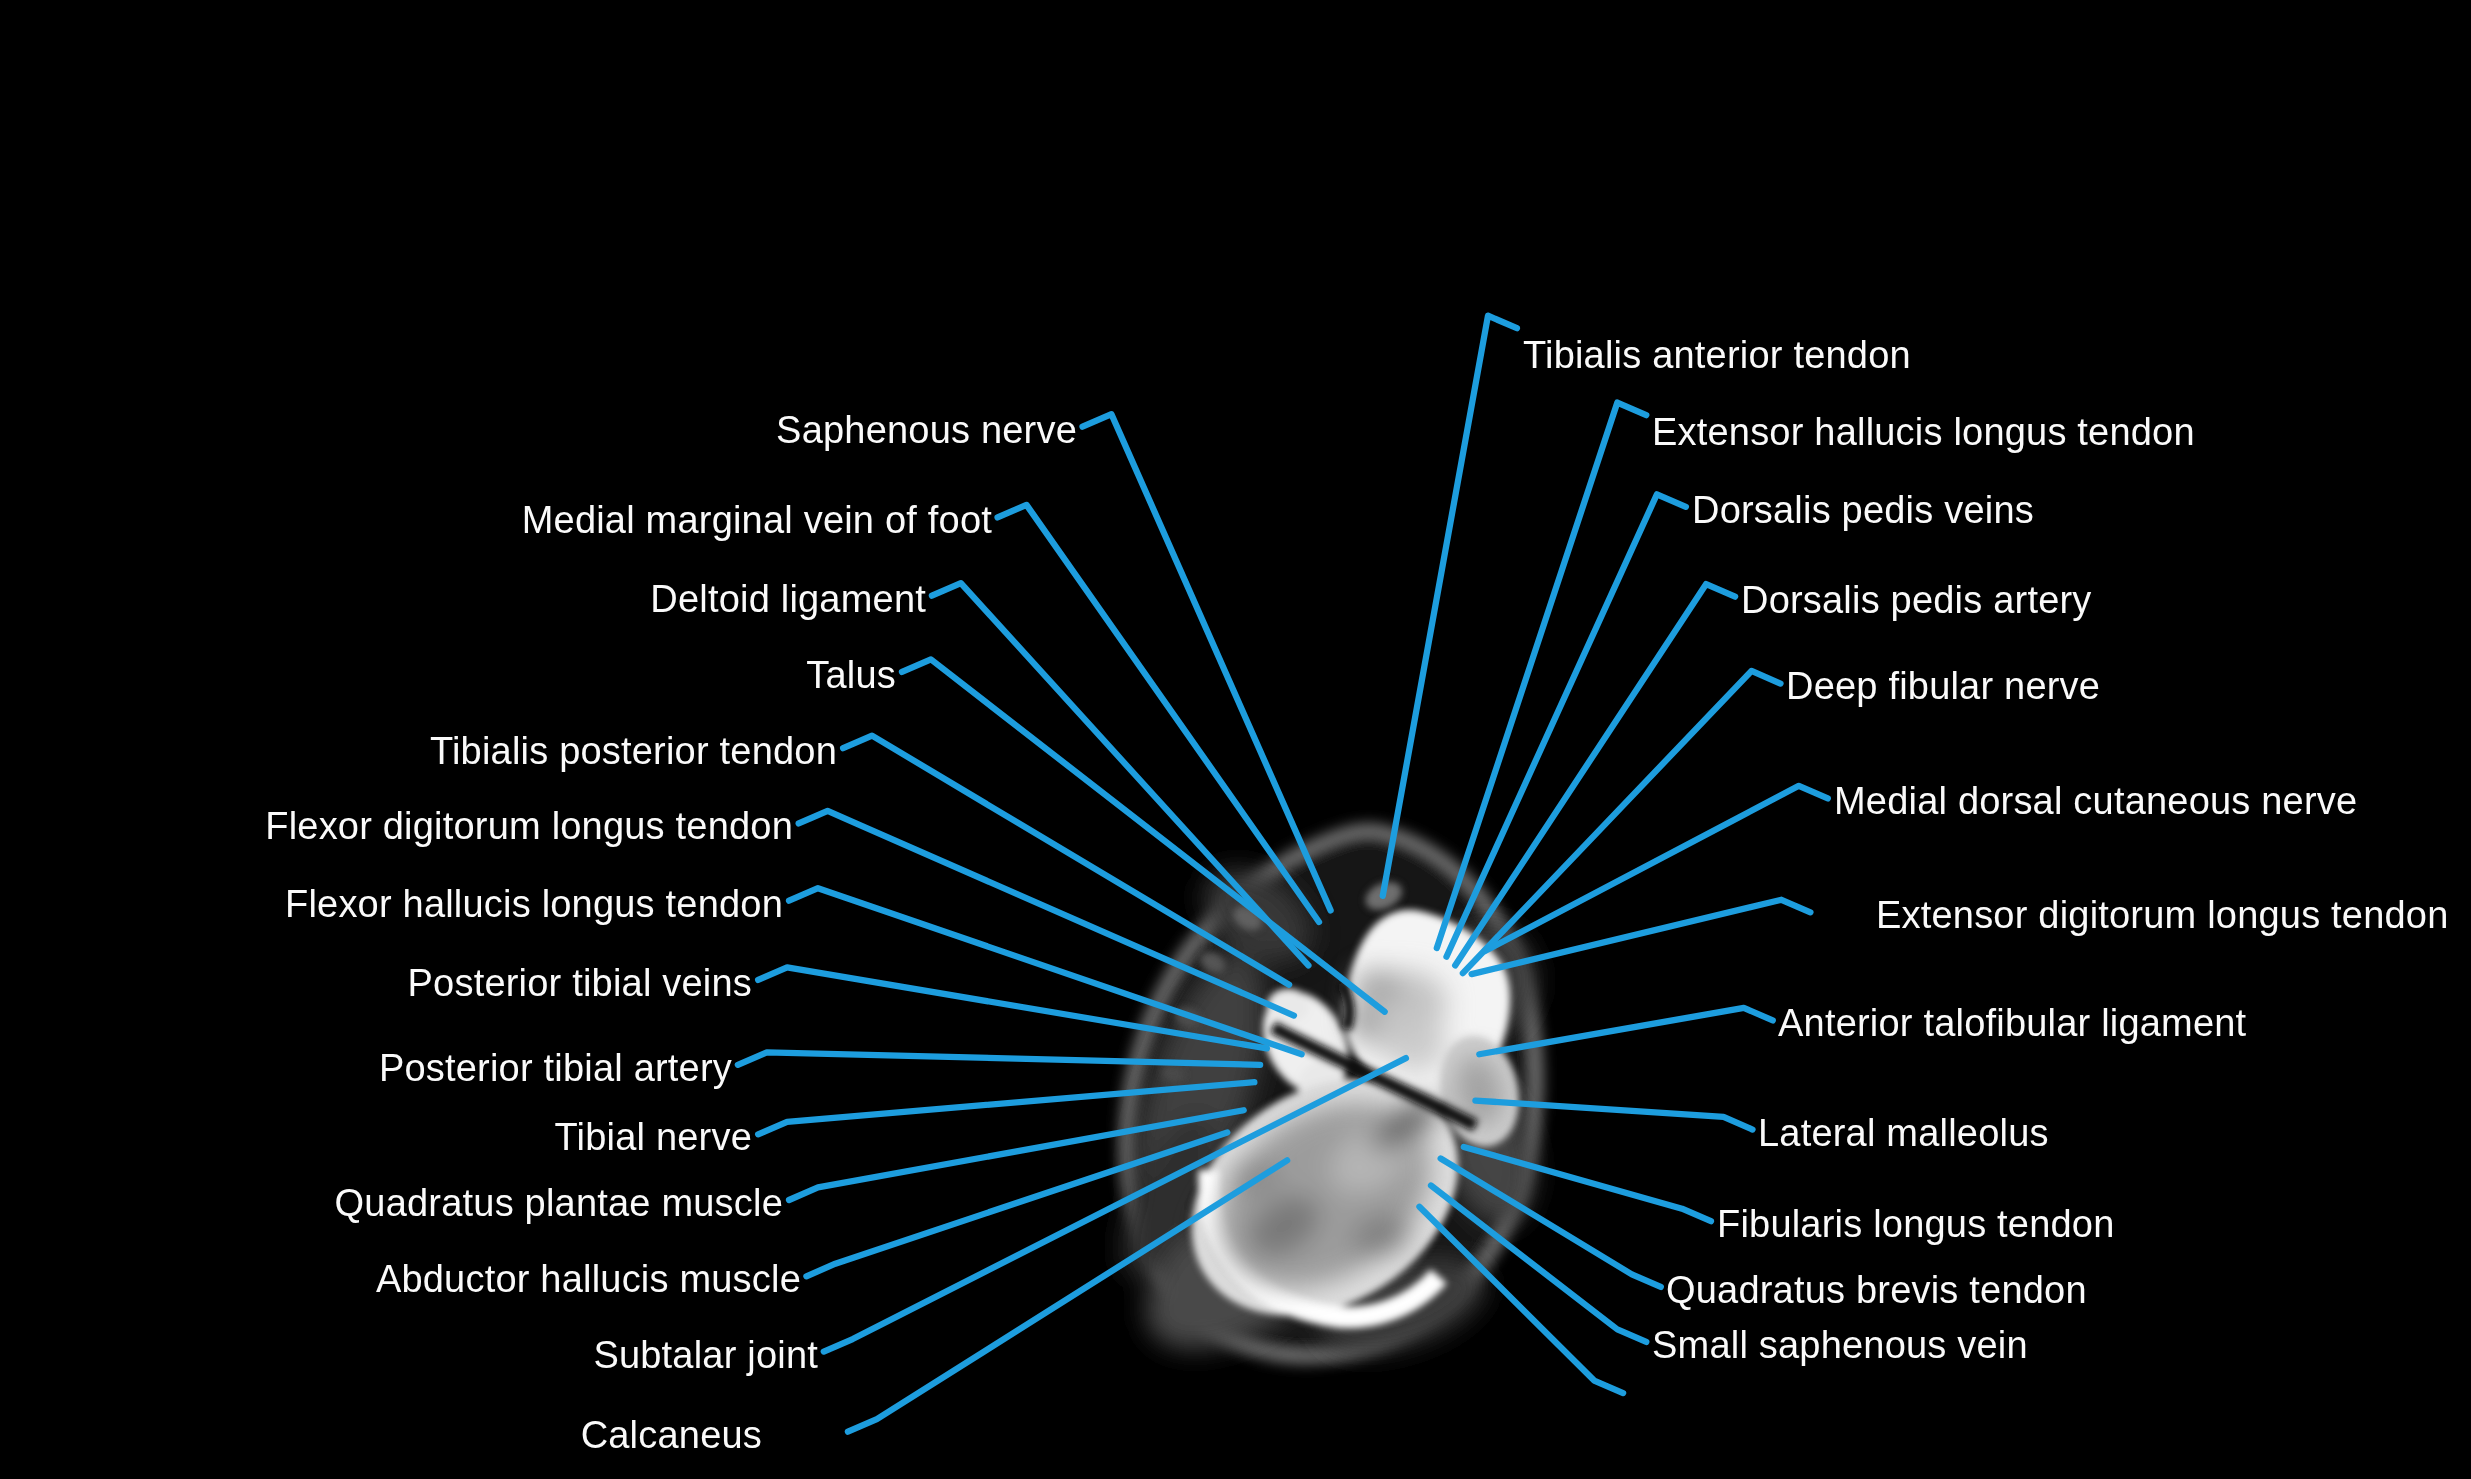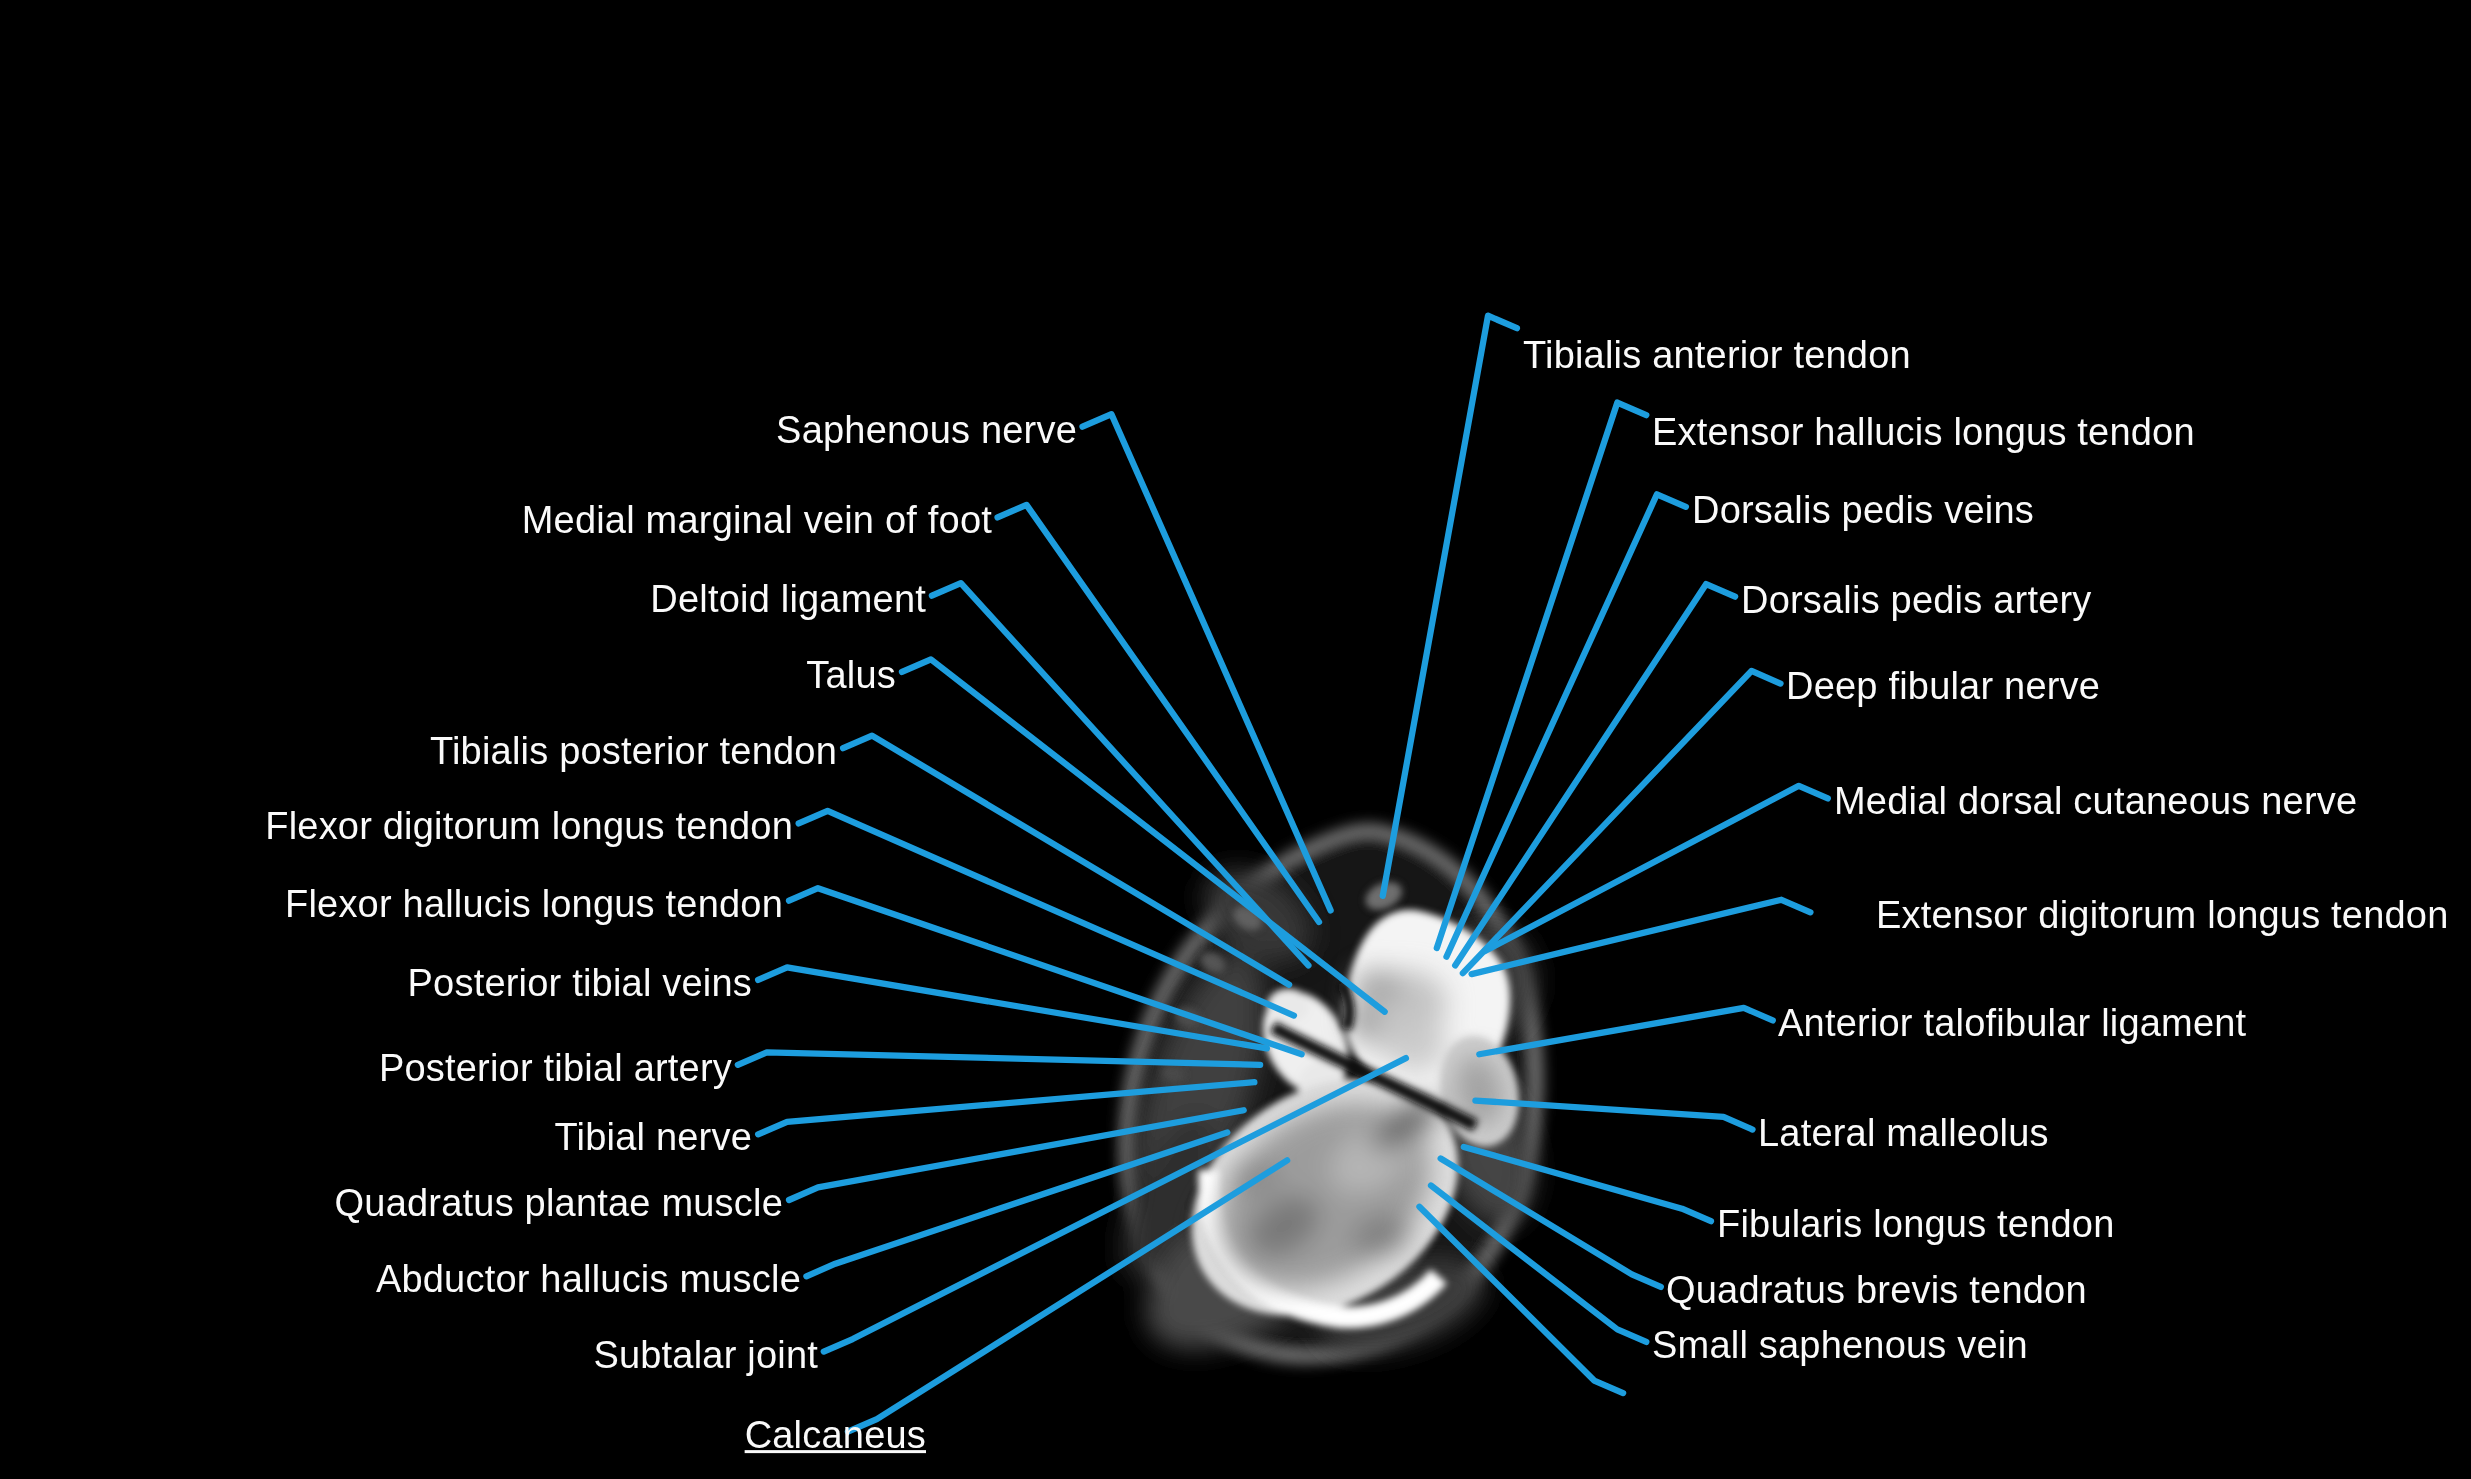--- a/index.html
+++ b/index.html
@@ -160,21 +160,21 @@
       <div class="label left" style="top: 676px; right: 1576px;">Talus</div>
       <div class="label left" style="top: 752px; right: 1635px;">Tibialis posterior tendon</div>
       <div class="label left" style="top: 827px; right: 1679px;">Flexor digitorum longus tendon</div>
       <div class="label left" style="top: 905px; right: 1689px;">Flexor hallucis longus tendon</div>
       <div class="label left" style="top: 984px; right: 1720px;">Posterior tibial veins</div>
       <div class="label left" style="top: 1069px; right: 1740px;">Posterior tibial artery</div>
       <div class="label left" style="top: 1138px; right: 1720px;">Tibial nerve</div>
       <div class="label left" style="top: 1204px; right: 1689px;">Quadratus plantae muscle</div>
       <div class="label left" style="top: 1280px; right: 1671px;">Abductor hallucis muscle</div>
       <div class="label left" style="top: 1356px; right: 1654px;">Subtalar joint</div>
-      <div class="label left" style="top: 1436px; right: 1546px; text-decoration: underline;">Calcaneus</div>
+      <div class="label left" style="top: 1436px; right: 1710px;">Calcaneus</div>
       <div class="label right" style="top: 332px; left: 1523px; margin-top: 24px;">Tibialis anterior tendon</div>
       <div class="label right" style="top: 433px; left: 1652px;">Extensor hallucis longus tendon</div>
       <div class="label right" style="top: 511px; left: 1692px;">Dorsalis pedis veins</div>
       <div class="label right" style="top: 601px; left: 1741px;">Dorsalis pedis artery</div>
       <div class="label right" style="top: 687px; left: 1786px;">Deep fibular nerve</div>
       <div class="label right" style="top: 802px; left: 1834px;">Medial dorsal cutaneous nerve</div>
       <div class="label right" style="top: 916px; left: 1868px; margin-left: 8px;">Extensor digitorum longus tendon</div>
       <div class="label right" style="top: 1024px; left: 1778px;">Anterior talofibular ligament</div>
       <div class="label right" style="top: 1134px; left: 1758px;">Lateral malleolus</div>
       <div class="label right" style="top: 1225px; left: 1717px;">Fibularis longus tendon</div>

